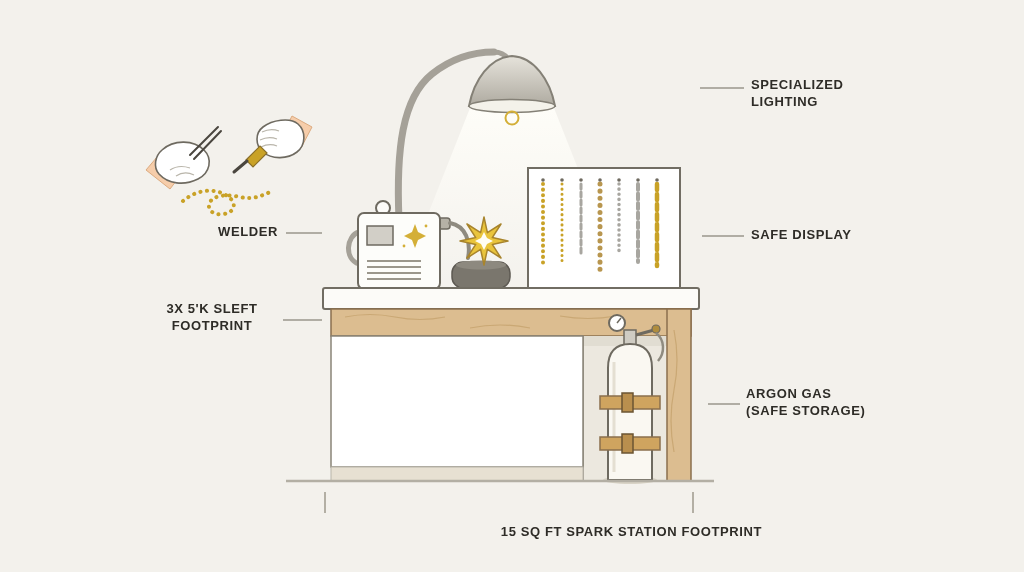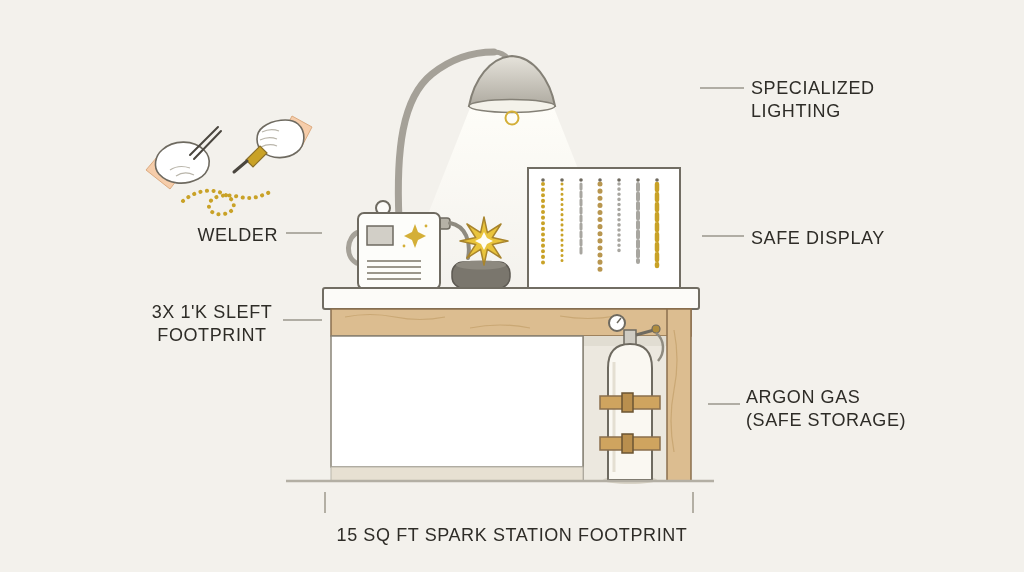--- a/index.html
+++ b/index.html
@@ -11,22 +11,22 @@
   }
   .stage {
     position:relative; width:1024px; height:572px;
     background: var(--background,#f3f1ec);
     overflow:hidden;
   }
   .stage svg { position:absolute; left:0; top:0; }
   .label {
     position:absolute;
     color: var(--text,#2e2c27);
-    font-size:18px;
-    font-weight:400;
+    font-size:13px;
+    font-weight:700;
     letter-spacing:0.6px;
     line-height:1.28;
     white-space:pre-line;
   }
 </style>
 </head>
 <body>
 
 <div class="stage">
 
@@ -168,18 +168,18 @@
   <div class="label" style="left:751px; top:77px;">SPECIALIZED
 LIGHTING</div>
 
   <div class="label" style="left:751px; top:227px;">SAFE DISPLAY</div>
 
   <div class="label" style="left:158px; top:224px; width:120px; text-align:right;">WELDER</div>
 
   <div class="label" style="left:746px; top:386px;">ARGON GAS
 (SAFE STORAGE)</div>
 
-  <div class="label" style="left:134px; top:301px; width:156px; text-align:center;">3X 1'K SLEFT
+  <div class="label" style="left:134px; top:301px; width:156px; text-align:center;">3X 5'K SLEFT
 FOOTPRINT</div>
 
-  <div class="label" style="left:262px; top:524px; width:500px; text-align:center;">15 SQ FT SPARK STATION FOOTPRINT</div>
+  <div class="label" style="left:262px; top:524px; width:500px; text-align:right;">15 SQ FT SPARK STATION FOOTPRINT</div>
 
 </div>
 
 </body></html>

